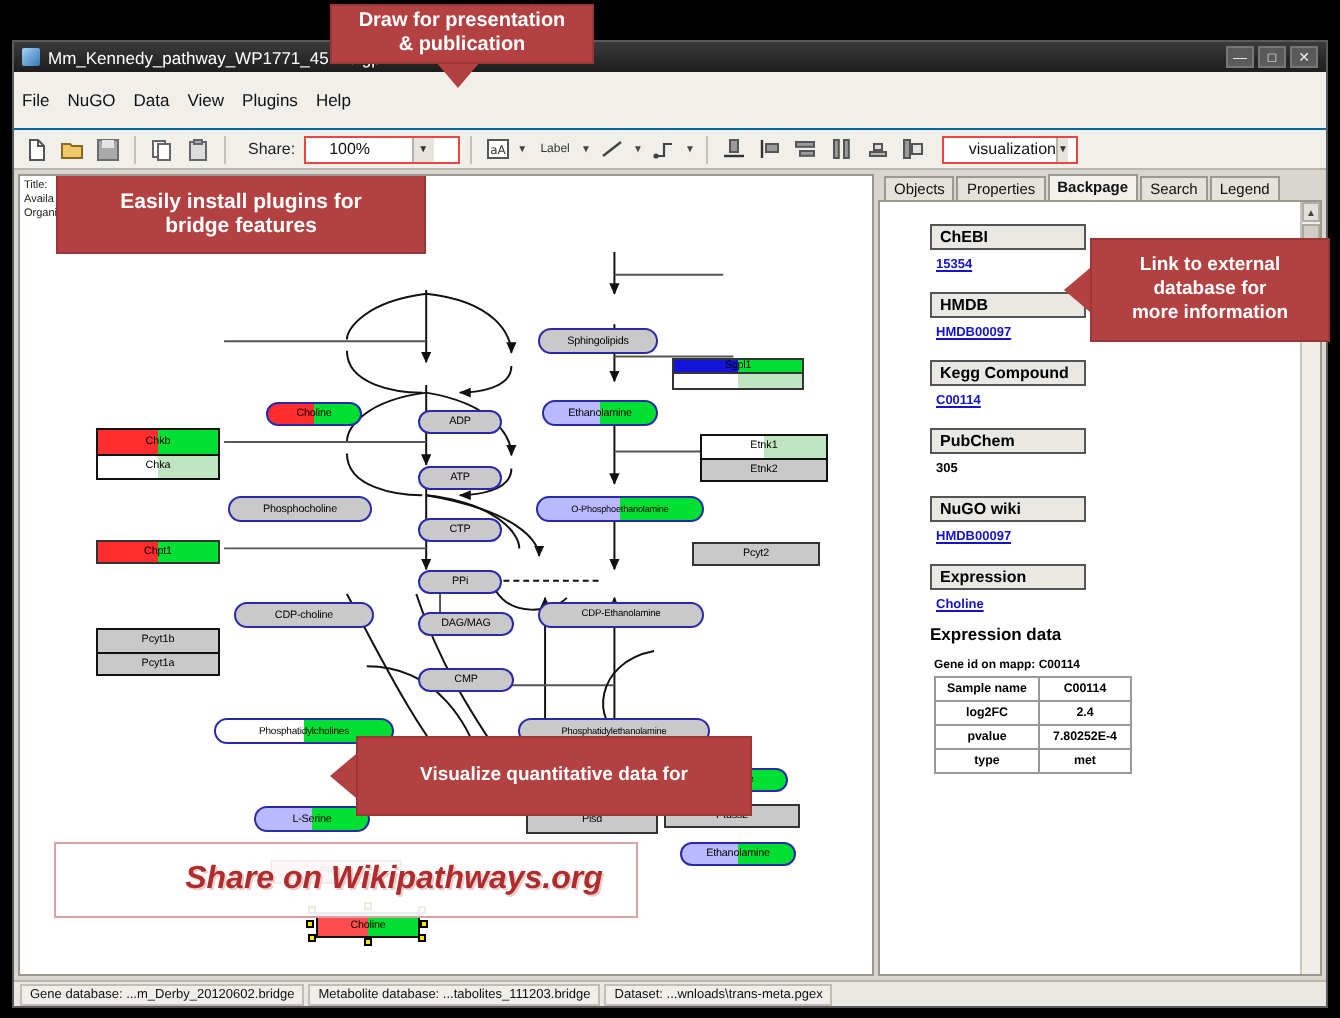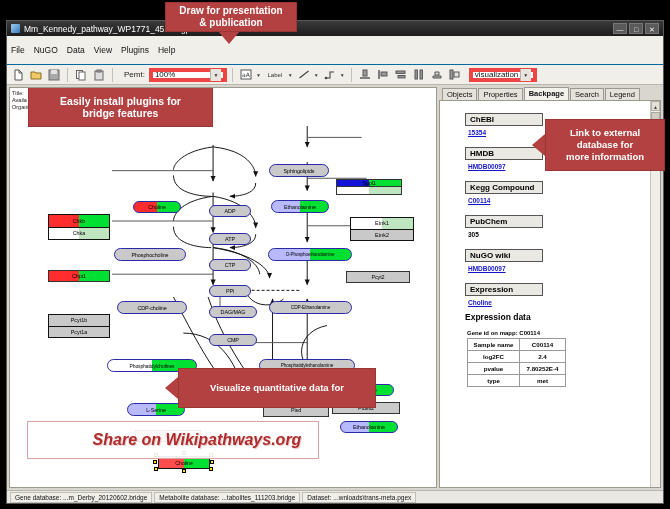--- a/index.html
+++ b/index.html
@@ -42,23 +42,23 @@
   .toolbar {
     height:20px; background:#f0efe9; border-bottom:1px solid #b8b6ae;
     display:flex; align-items:center; padding:0 3px; gap:2px; flex:0 0 auto;
   }
   .tb { width:16px;height:16px; display:flex; align-items:center; justify-content:center;
         font-size:11px; color:#4b4b4b; }
   .tb svg { display:block; }
   .sep { width:1px;height:14px;background:#c3c1b8;margin:0 3px; }
   .zoomlbl { font-size:8px; color:#222; margin:0 2px 0 6px; }
   .combo {
-    height:14px; background:#fff; border:4px solid #ef4444;
+    height:14px; background:#fff; border:1px solid #ef4444;
     font-size:8px; color:#111; display:flex; align-items:center;
-    padding:0 2px; position:relative;justify-content:space-between;
+    padding:0 12px; position:relative;justify-content:space-between;
   }
   .combo .cv { flex:1; }
   .combo .carat {
     width:11px;height:12px;background:#e6e4dc;border-left:1px solid #b5b3aa;
     display:flex;align-items:center;justify-content:center;font-size:5px;color:#333;
   }
   .zoomcombo { width:78px; }
   .vizcombo  { width:68px; margin-left:4px; }
   .mini-caret { font-size:5px;color:#444;margin:0 1px 0 0; }
   
@@ -198,21 +198,21 @@
           <rect x="4" y="3" width="6" height="8" fill="#fff" stroke="#666"></rect>
         </svg>
     </div>
     <div class="tb">
       <svg width="12" height="12" viewBox="0 0 12 12">
           <rect x="2" y="2" width="8" height="9" fill="#ddd" stroke="#666"></rect>
           <rect x="4" y="1" width="4" height="2" fill="#aaa" stroke="#666"></rect>
         </svg>
     </div>
     <div class="sep"></div>
-    <span class="zoomlbl">Pemt:</span>
+    <span class="zoomlbl">Share:</span>
     <div class="combo zoomcombo">
       <span class="cv">100%</span>
       <span class="carat">▼</span>
     </div>
     <div class="sep"></div>
     <div class="tb">
       <svg width="12" height="11" viewBox="0 0 12 11">
           <rect x="1" y="1" width="10" height="9" fill="#fff" stroke="#555"></rect>
           <text x="6" y="8" font-size="6" text-anchor="middle" fill="#333" font-family="DejaVu Sans">aA</text>
         </svg>

